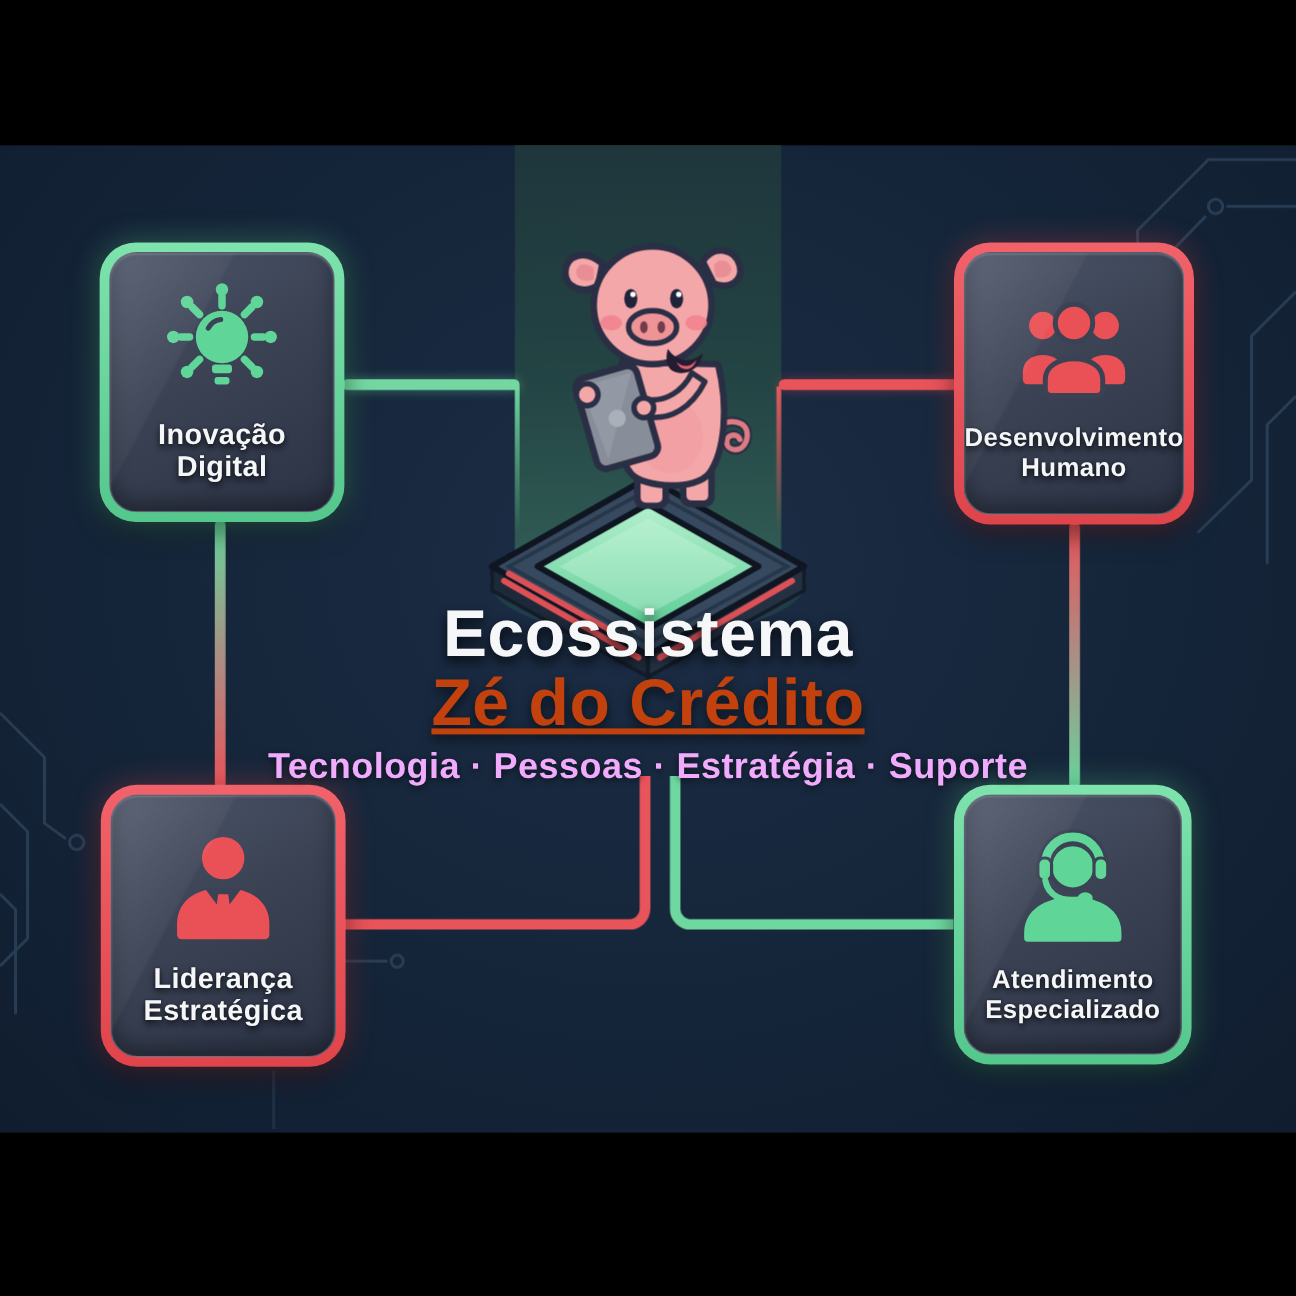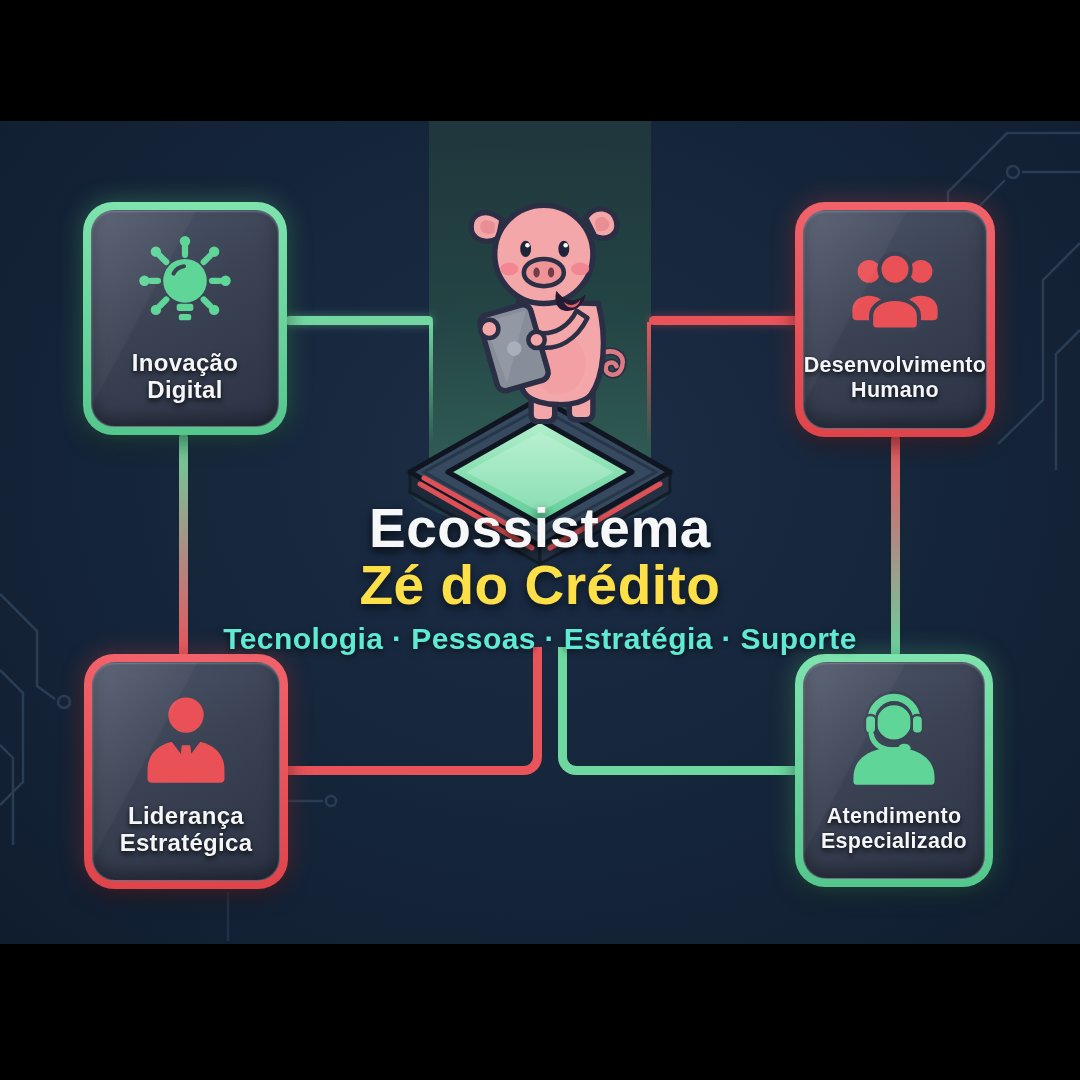--- a/index.html
+++ b/index.html
@@ -64,22 +64,22 @@
   .card-label {
     color:#f4f6f8; font-weight:bold; font-size:24px; line-height:1.12; text-align:center;
     text-shadow:0 3px 5px rgba(0,0,0,.7), 0 0 2px rgba(0,0,0,.45);
     letter-spacing:.3px;
   }
   .card-label span { display:block; }
   .card--tight .card-label { font-size:21.5px; }
 
   .title-block { position:absolute; left:0; top:500px; width:1080px; text-align:center; }
   .title-main  { font-size:55px; font-weight:bold; color:#f6f7f9; letter-spacing:.5px; text-shadow:0 4px 10px rgba(0,0,0,.8); line-height:1.04; }
-  .title-brand { font-size:55px; font-weight:bold; color:#fde047; letter-spacing:.5px; text-shadow:0 4px 10px rgba(0,0,0,.6); line-height:1.04; }
-  .title-tagline { margin-top:8px; font-size:30px; font-weight:bold; color:#5eead4; letter-spacing:.4px; text-shadow:0 2px 6px rgba(0,0,0,.6); }
+  .title-brand { font-size:55px; font-weight:bold; color:#c2410c; letter-spacing:.5px; text-shadow:0 4px 10px rgba(0,0,0,.6); line-height:1.04;text-decoration:underline; }
+  .title-tagline { margin-top:8px; font-size:30px; font-weight:bold; color:#f0abfc; letter-spacing:.4px; text-shadow:0 2px 6px rgba(0,0,0,.6); }
 
   .mascot { position:absolute; left:442px; top:192px; width:200px; height:232px; }
   .platform { position:absolute; left:398px; top:380px; width:284px; height:190px; }
 </style>
 </head>
 <body>
 
 <div id="canvas">
   <div class="stage"></div>
   <div class="bar top"></div>

